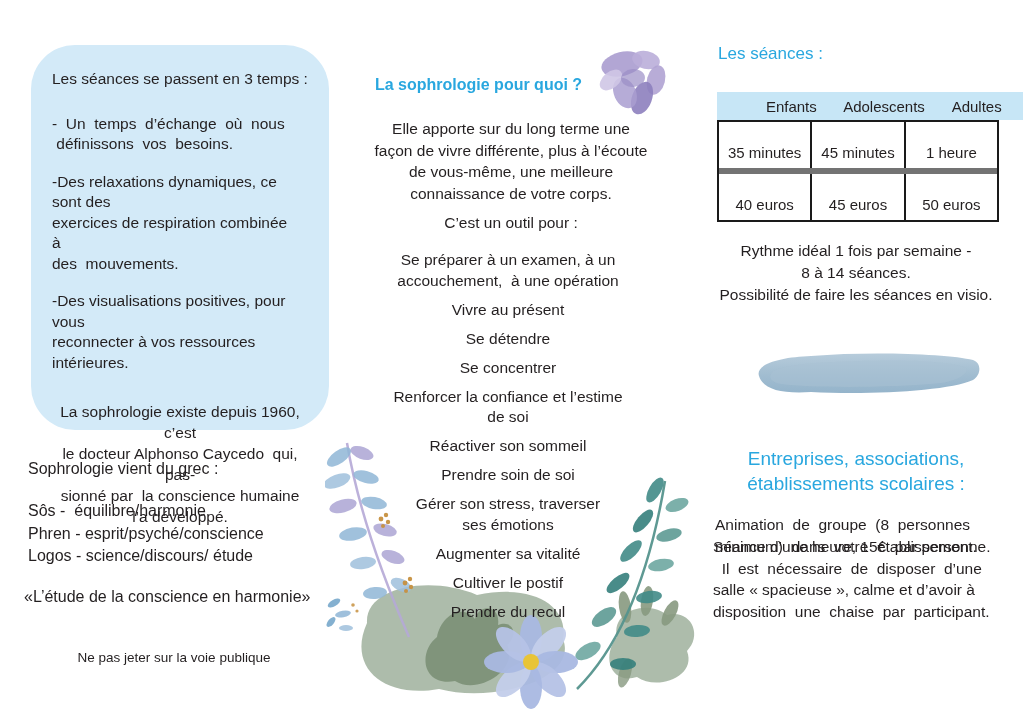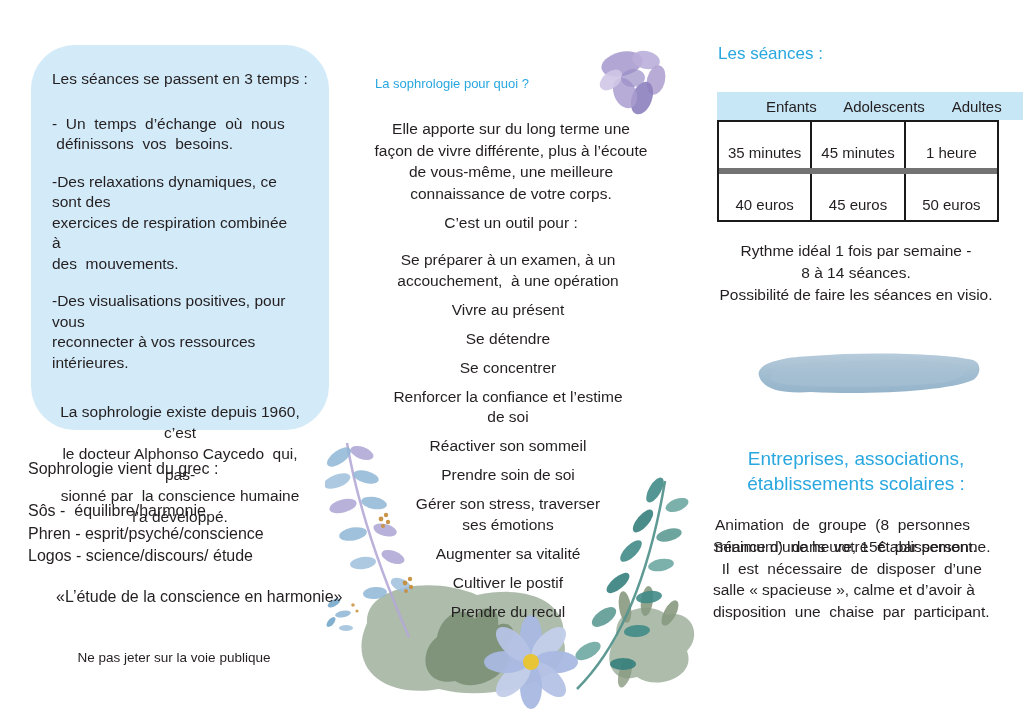--- a/index.html
+++ b/index.html
@@ -13,24 +13,24 @@
   
   #blue-box{
     left:20px;top:45px;width:298px;height:385px;background:#d3eaf8;border-radius:44px;
     box-sizing:border-box;padding:24px 21px 18px 21px;font-size:15.5px;line-height:20.5px;z-index:1;margin-left:11px;
   }
   #blue-box .para{margin:0 0 17px 0;}
   #blue-box .intro{margin-bottom:24px;}
   #blue-box .history{text-align:center;margin-top:28px;line-height:21px;}
   #greek-block{left:28px;top:458px;width:300px;font-size:16px;line-height:22px;z-index:1;}
   #greek-lines{left:28px;top:500px;width:300px;font-size:16px;line-height:22.5px;z-index:1;}
-  #greek-quote{left:24px;top:588px;width:304px;font-size:16px;z-index:1;margin-left:32px;}
+  #greek-quote{left:24px;top:588px;width:304px;font-size:16px;z-index:1;}
   #footer-note{left:24px;top:650px;width:300px;text-align:center;font-size:13.5px;z-index:1;}
   
-  #mid-heading{left:375px;top:76px;font-size:13px;font-weight:400;z-index:1;}
+  #mid-heading{left:375px;top:76px;font-size:16px;font-weight:700;z-index:1;}
   #mid-intro{left:361px;top:118px;width:300px;text-align:center;font-size:15.5px;line-height:21.5px;z-index:1;}
   #mid-tool{left:361px;top:214px;width:300px;text-align:center;font-size:15.5px;z-index:1;}
   #mid-list{left:350px;top:250px;width:316px;text-align:center;font-size:15.5px;line-height:20.5px;z-index:2;}
   #mid-list .li{margin-bottom:8.5px;}
   
   #right-heading{left:718px;top:44px;font-size:17px;z-index:1;}
   #price-table{left:717px;top:92px;width:282px;z-index:1;font-size:15px;}
   #price-table .thead{display:flex;background:#c7e6f6;height:28px;width:278px;padding-left:28px;}
   #price-table .thead .cell{flex:1;display:flex;align-items:center;justify-content:center;}
   #price-table .tbody{border:2px solid #1a1a1a;box-sizing:border-box;width:282px;}

